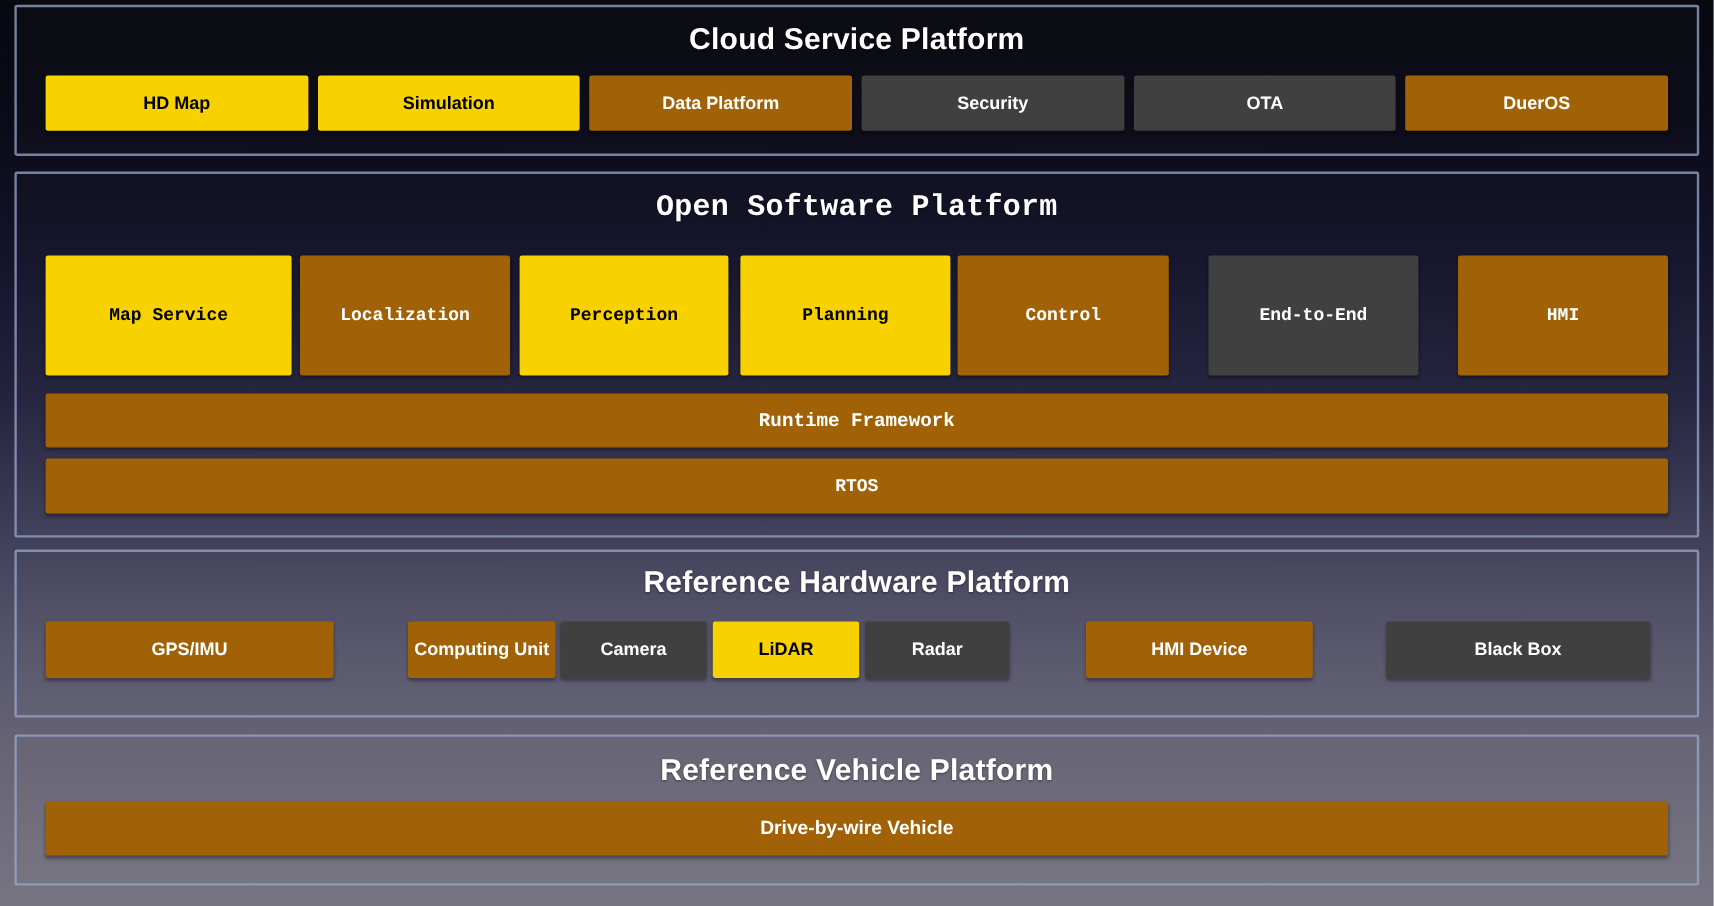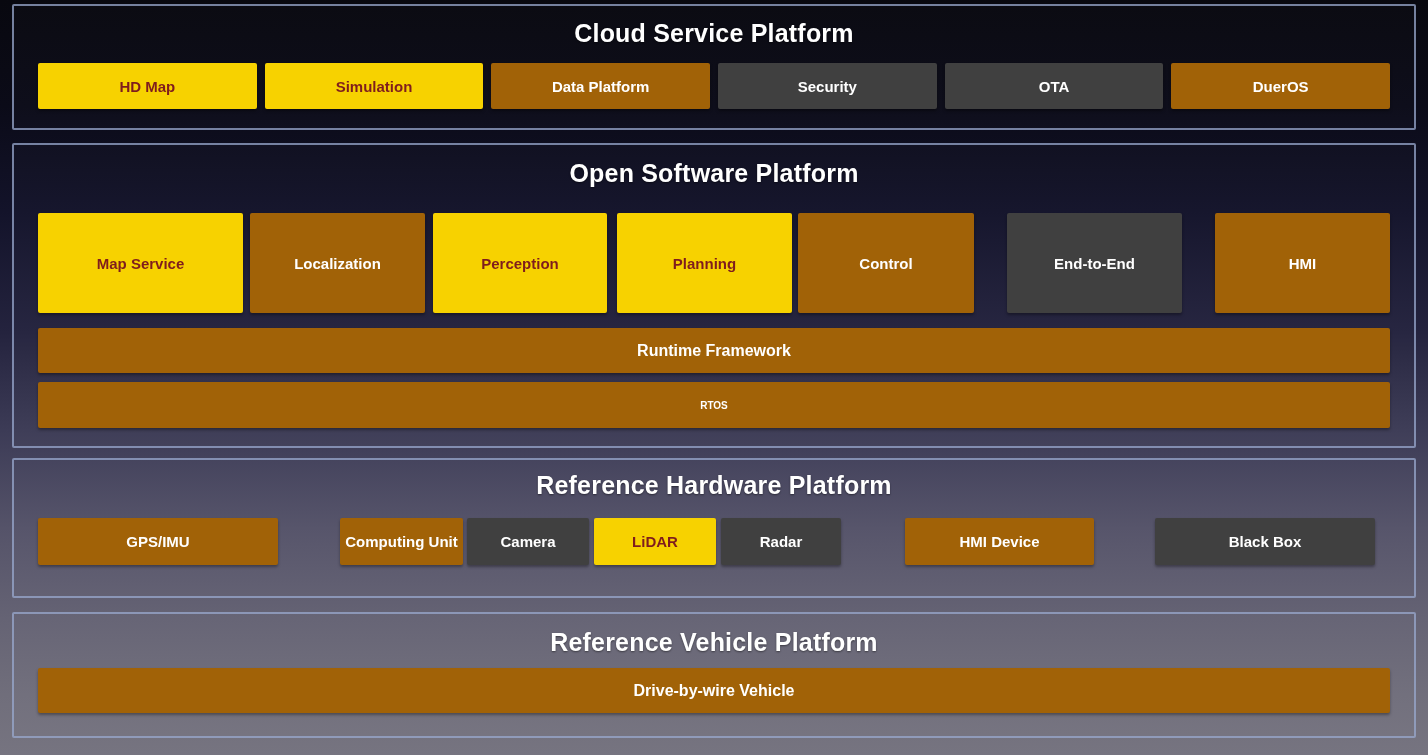--- a/index.html
+++ b/index.html
@@ -42,42 +42,42 @@
     box-sizing: border-box;
     display: flex;
     align-items: center;
     justify-content: center;
     font-weight: bold;
     font-size: 15px;
     border-radius: 2px;
     box-shadow: 0 2px 3px rgba(0,0,0,0.35);
     white-space: nowrap;
   }
-  .c-yellow { background: #f7d200; color: #7f1d1d; }
+  .c-yellow { background: #f7d200; color: #000000; }
   .c-blue   { background: #a16207; color: #ffffff; }
   .c-red    { background: #404040; color: #ffffff; }
 
   
   #sec-cloud { margin-top: 4px; height: 126px; padding-top: 12px; margin-bottom: 13px; }
   .row-cloud { display: flex; gap: 8px; margin-top: 15px; }
   .row-cloud .box { flex: 1; height: 46px; }
 
   
-  #sec-software { height: 305px; padding-top: 13px; margin-bottom: 10px; }
+  #sec-software { height: 305px; padding-top: 13px; margin-bottom: 10px; font-family: Liberation Mono, monospace; }
   .row-modules { display: flex; margin-top: 25px; }
   .row-modules .box { height: 100px; font-size: 15px; }
   .row-modules .box:nth-child(1) { width: 205px; }
   .row-modules .box:nth-child(2) { width: 175px; margin-left: 7px; }
   .row-modules .box:nth-child(3) { width: 174px; margin-left: 8px; }
   .row-modules .box:nth-child(4) { width: 175px; margin-left: 10px; }
   .row-modules .box:nth-child(5) { width: 176px; margin-left: 6px; }
   .row-modules .box:nth-child(6) { width: 175px; margin-left: 33px; }
   .row-modules .box:nth-child(7) { width: 175px; margin-left: 33px; }
   .bar-runtime { height: 45px; margin-top: 15px; font-size: 16px; }
-  .bar-rtos    { height: 46px; margin-top: 9px;  font-size: 10px; }
+  .bar-rtos    { height: 46px; margin-top: 9px;  font-size: 15px; }
 
   
   #sec-hardware { height: 140px; padding-top: 10px; margin-bottom: 14px; }
   .row-hw { display: flex; margin-top: 18px; }
   .row-hw .box { height: 47px; }
   .row-hw .box:nth-child(1) { width: 240px; }
   .row-hw .box:nth-child(2) { width: 123px; margin-left: 62px; }
   .row-hw .box:nth-child(3) { width: 122px; margin-left: 4px; }
   .row-hw .box:nth-child(4) { width: 122px; margin-left: 5px; }
   .row-hw .box:nth-child(5) { width: 120px; margin-left: 5px; }

